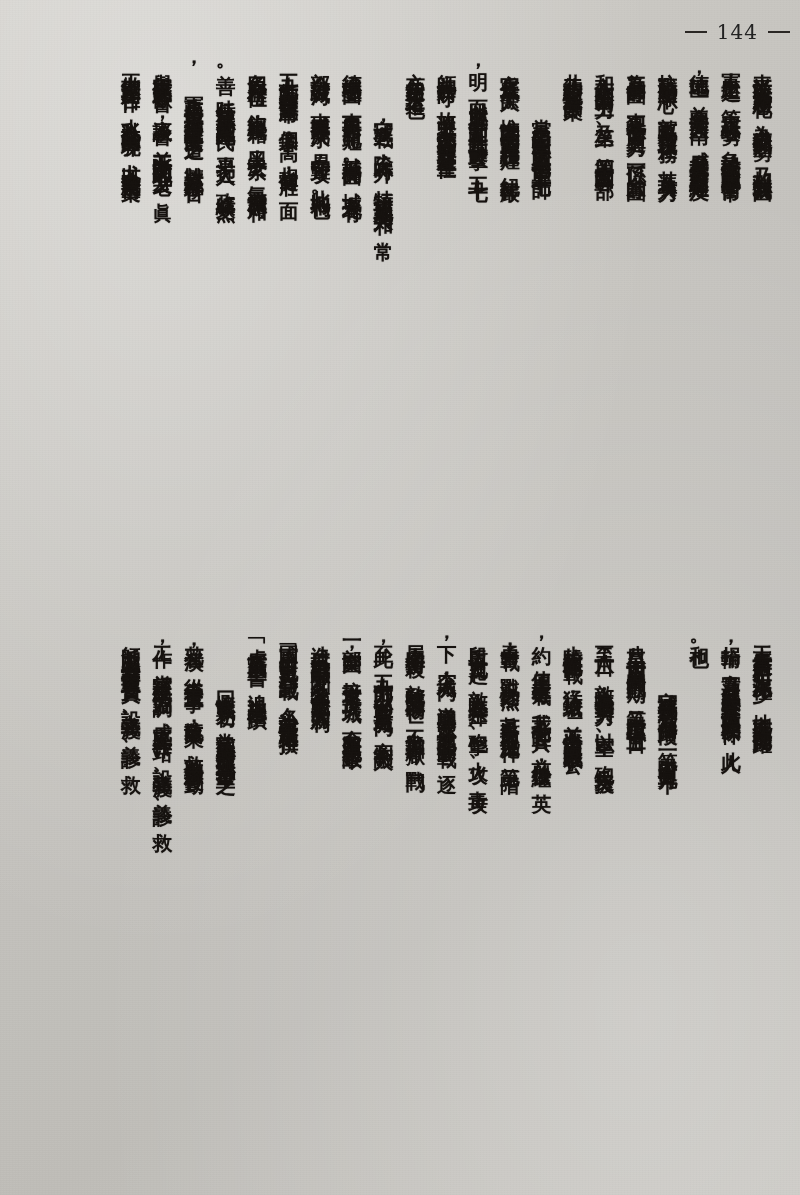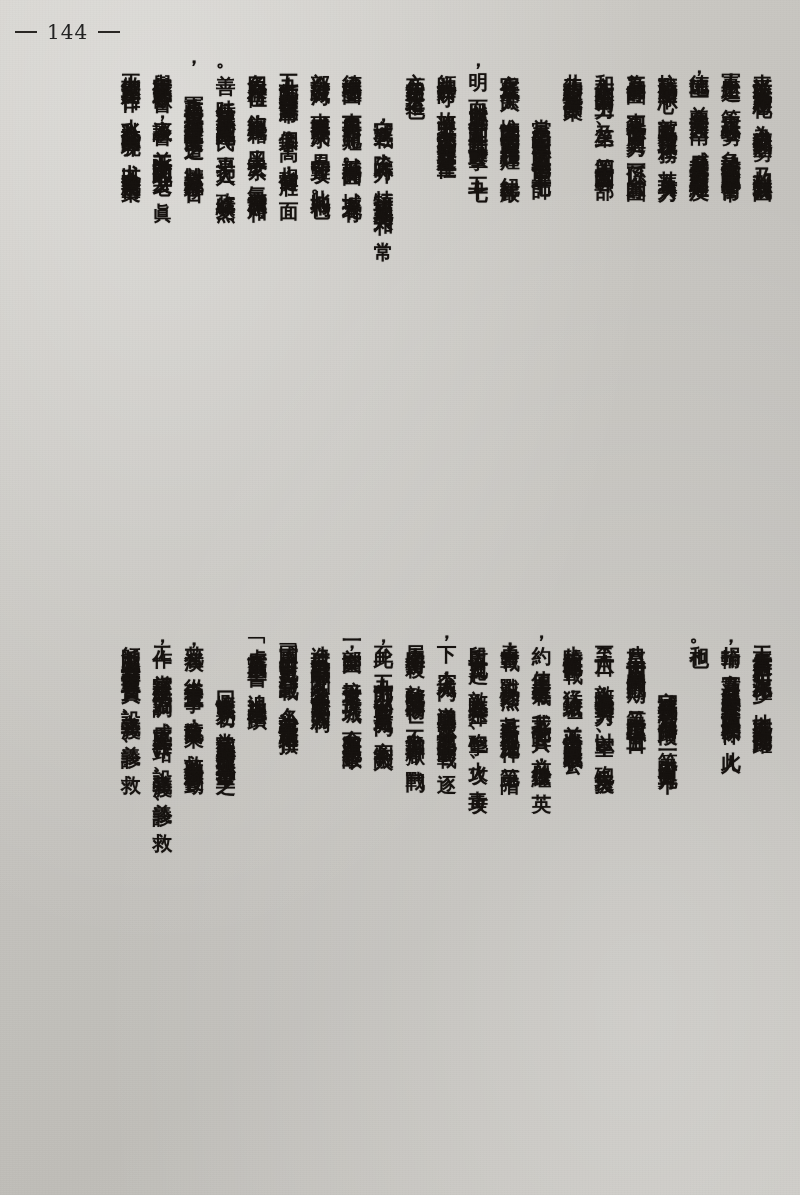--- a/index.html
+++ b/index.html
@@ -27,21 +27,21 @@
     opacity: 0.22;
     background-image:
       repeating-linear-gradient(0deg, rgba(0,0,0,0.05) 0px, rgba(0,0,0,0.05) 1px, rgba(255,255,255,0.04) 1px, rgba(255,255,255,0.04) 2px),
       repeating-linear-gradient(90deg, rgba(0,0,0,0.035) 0px, rgba(0,0,0,0.035) 1px, rgba(255,255,255,0.03) 1px, rgba(255,255,255,0.03) 3px);
   }
   .page-header {
     position: absolute;
     top: 18px;
     left: 5px;
     right: 0;
-    text-align: left;
+    text-align: right;
     font-size: 21px;
     letter-spacing: 3px;
     color: #222;
   }
   .page-number-wrap {
     display: inline-block;
     font-family: "DejaVu Serif", "Liberation Serif", serif;
   }
   .dash {
     display: inline-block;

